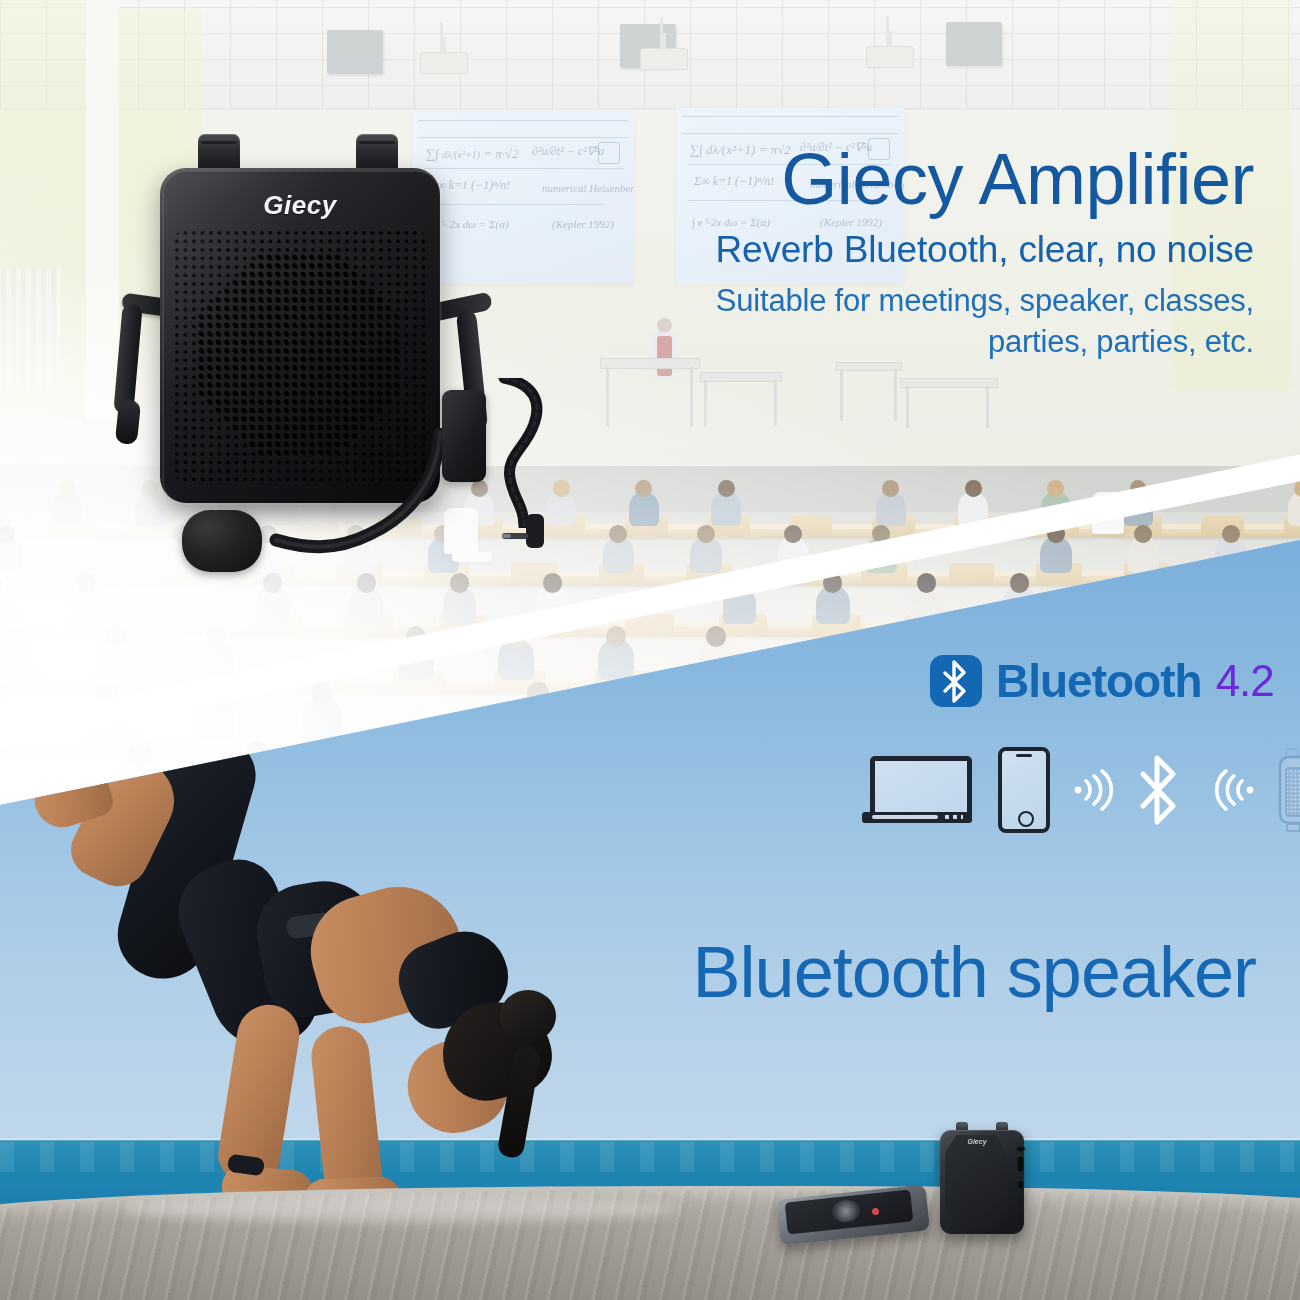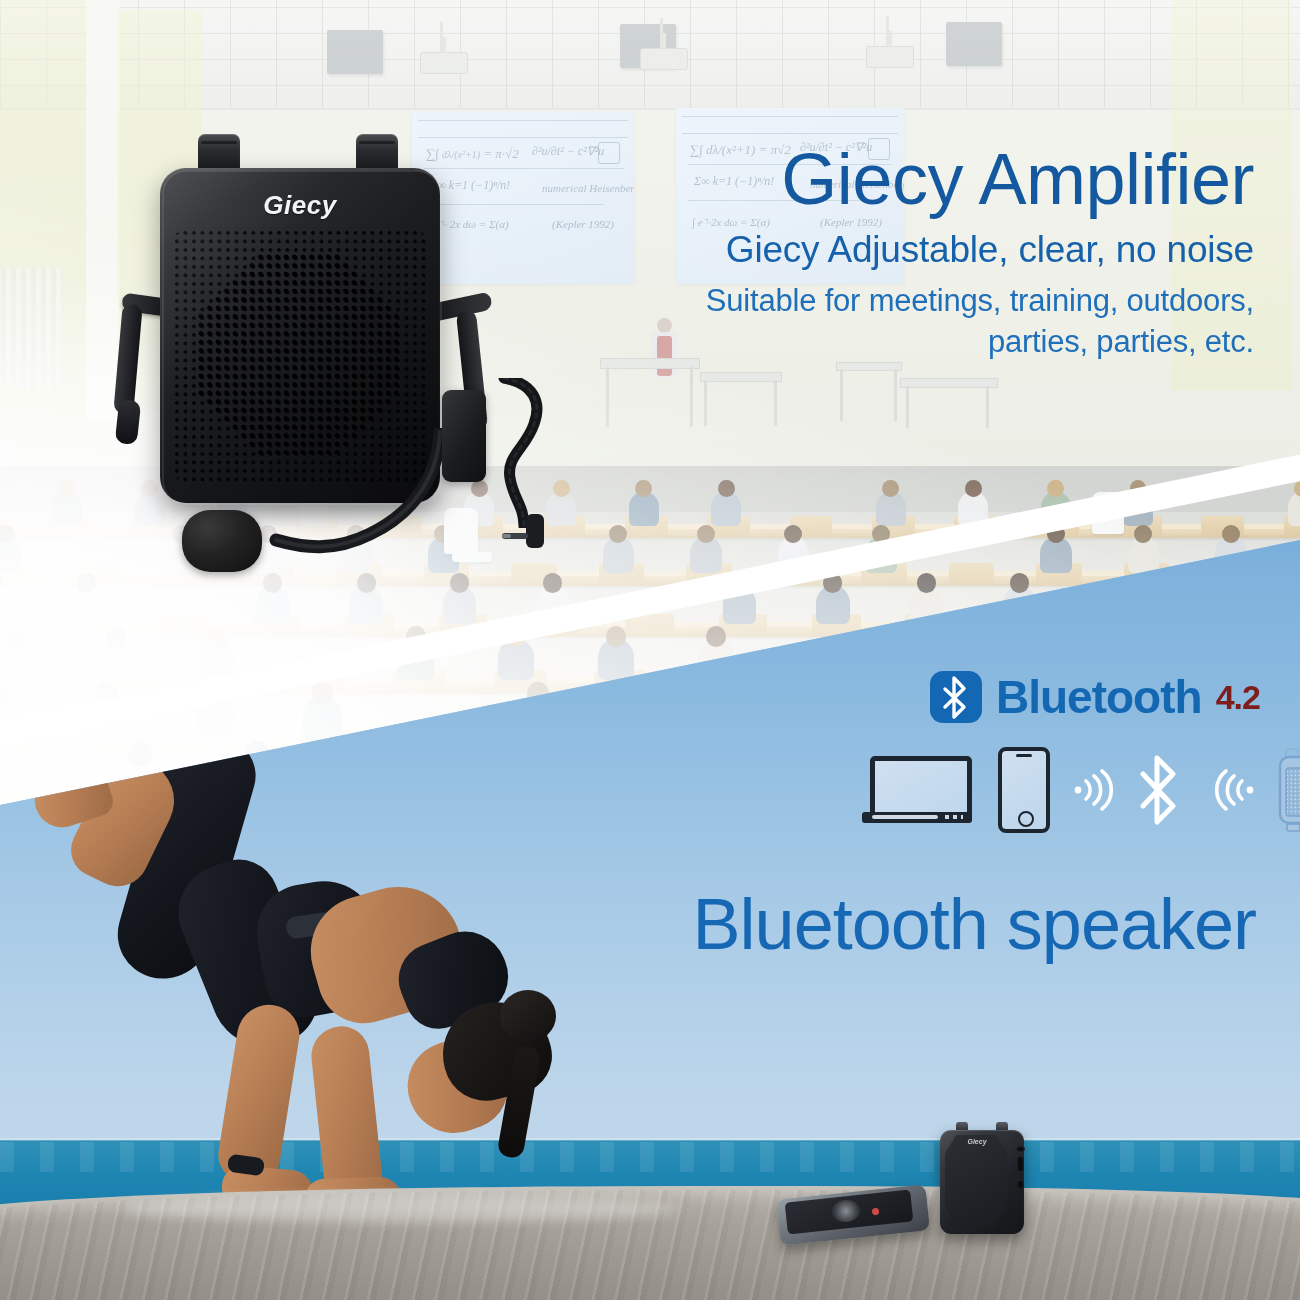--- a/index.html
+++ b/index.html
@@ -101,44 +101,44 @@
   .divider-band{position:absolute;left:-60px;top:742px;width:1460px;height:26px;background:#fff;
     transform:rotate(-11.6deg);transform-origin:0 0;box-shadow:0 0 0 0 rgba(0,0,0,0);}
 
   
   .txt-top{position:absolute;right:46px;top:140px;width:640px;text-align:right;}
   .h1{font-size:72px;line-height:78px;color:#14599f;font-weight:400;letter-spacing:-.5px;}
   .h2{font-size:37px;line-height:48px;color:#1561ab;font-weight:400;margin-top:8px;letter-spacing:-.2px;}
   .h3{font-size:31px;line-height:41px;color:#1f6fba;font-weight:400;margin-top:6px;letter-spacing:-.2px;}
 
   
-  .bt-badge{position:absolute;left:930px;top:655px;display:flex;align-items:center;gap:14px;margin-top:16px;}
+  .bt-badge{position:absolute;left:930px;top:655px;display:flex;align-items:center;gap:14px;}
   .bt-mark{width:52px;height:52px;border-radius:13px;background:#1468b3;position:relative;flex:0 0 auto;}
   .bt-word{font-size:46px;line-height:46px;color:#1468b3;font-weight:bold;letter-spacing:-1px;}
-  .bt-ver{font-size:34px;line-height:46px;color:#7f1d1d;font-weight:700;letter-spacing:-1px;}
+  .bt-ver{font-size:44px;line-height:46px;color:#6d28d9;font-weight:400;letter-spacing:-1px;}
 
   .icon-row{position:absolute;left:862px;top:744px;width:420px;height:92px;display:flex;align-items:center;gap:0;}
   .laptop{position:relative;width:110px;height:72px;flex:0 0 auto;}
   .lp-lid{position:absolute;left:8px;top:2px;width:92px;height:56px;border:5px solid #1d2530;border-radius:5px;
     background:linear-gradient(150deg,#cfe0f0,#bed6ec);}
   .lp-base{position:absolute;left:0;top:58px;width:110px;height:11px;background:#1d2530;border-radius:3px;}
   .lp-strip{position:absolute;left:10px;top:61px;width:66px;height:4px;background:#cfdae6;border-radius:2px;}
   .lp-dots{position:absolute;right:9px;top:61px;width:18px;height:4px;
     background:repeating-linear-gradient(90deg,#cfdae6 0 4px,transparent 4px 8px);}
   .phone{position:relative;width:44px;height:78px;flex:0 0 auto;margin-left:26px;
     border:4px solid #1d2530;border-radius:8px;background:linear-gradient(150deg,#cfe0f0,#bdd5eb);}
   .ph-ear{position:absolute;left:50%;top:3px;margin-left:-8px;width:16px;height:2.5px;background:#1d2530;border-radius:2px;}
   .ph-home{position:absolute;left:50%;bottom:2px;margin-left:-6px;width:12px;height:12px;border:2px solid #1d2530;border-radius:50%;}
   .waves{position:relative;width:56px;height:56px;flex:0 0 auto;margin-left:18px;}
   .bt-glyph{position:relative;width:54px;height:76px;flex:0 0 auto;margin-left:8px;}
   .spk-icon{position:relative;width:78px;height:88px;flex:0 0 auto;margin-left:14px;}
 
   
   .txt-bottom{position:absolute;right:44px;top:885px;width:700px;text-align:right;}
-  .b1{font-size:72px;line-height:78px;color:#1668b4;font-weight:400;letter-spacing:-1px;}
+  .b1{font-size:72px;line-height:78px;color:#1668b4;font-weight:400;letter-spacing:-1px;margin-top:48px;}
   .b2{font-size:40px;line-height:52px;color:#1a6ab4;font-weight:400;margin-top:4px;letter-spacing:-.4px;}
 
   
   .product{position:absolute;left:110px;top:128px;width:470px;height:470px;}
   .knob{position:absolute;width:42px;height:40px;
     background:linear-gradient(180deg,#4a4c50 0%,#2b2d31 38%,#17181b 100%);border-radius:7px 7px 4px 4px;
     box-shadow:inset 0 1px 1px rgba(255,255,255,.22);}
   .knob:after{content:"";position:absolute;left:3px;right:3px;top:7px;height:3px;background:rgba(0,0,0,.45);border-radius:2px;}
   .amp-body{position:absolute;left:50px;top:40px;width:280px;height:335px;border-radius:26px;
     background:linear-gradient(145deg,#3a3c40 0%,#2a2c30 16%,#1e2023 42%,#141619 72%,#0d0e10 100%);
@@ -577,22 +577,22 @@
       <div class="mini-rec"></div>
     </div>
   </div>
 
   <div class="divider">
     <div class="divider-band"></div>
   </div>
 
   <div class="txt-top">
     <div class="h1">Giecy Amplifier</div>
-    <div class="h2">Giecy Adjustable, clear, no noise</div>
-    <div class="h3">Suitable for meetings, training, outdoors,</div>
+    <div class="h2">Reverb Bluetooth, clear, no noise</div>
+    <div class="h3">Suitable for meetings, speaker, classes,</div>
     <div class="h3" style="margin-top:0;">parties, parties, etc.</div>
   </div>
 
   <div class="bt-badge">
     <div class="bt-mark">
       <svg width="52" height="52" viewBox="0 0 52 52">
         <path d="M24 7 L34 17.5 L24 27 L24 7 Z M24 27 L34 36 L24 46 L24 27 Z M15 18 L34 36 M15 36 L34 17.5" fill="none" stroke="#ffffff" stroke-width="3.4" stroke-linejoin="round" stroke-linecap="round"></path>
       </svg>
     </div>
     <div class="bt-word">Bluetooth</div>

